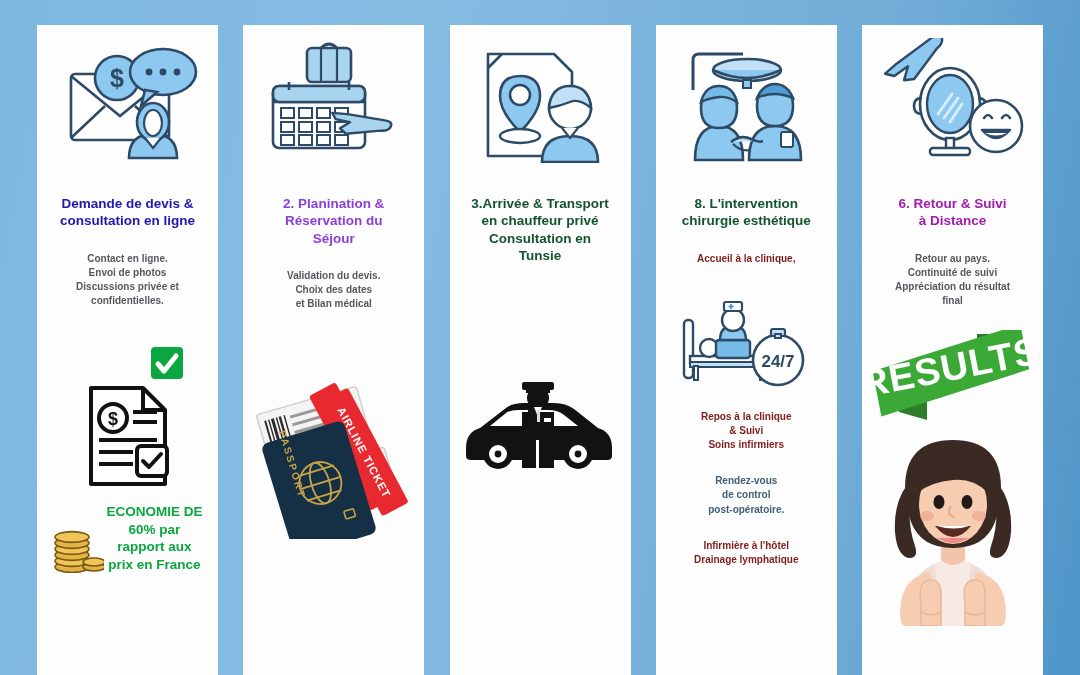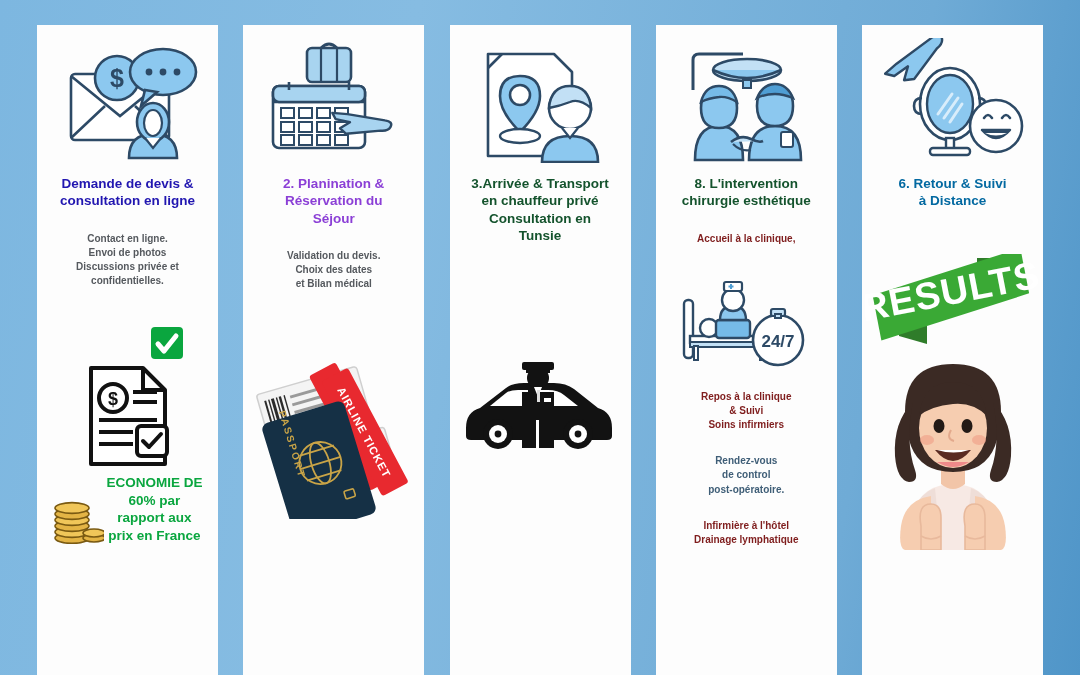--- a/index.html
+++ b/index.html
@@ -33,25 +33,26 @@
     display: flex;
     align-items: center;
     justify-content: center;
   }
   .heading {
     text-align: center;
     font-weight: bold;
     font-size: 13.5px;
     line-height: 1.28;
     padding: 0 20px;
+    margin-top: 20px;
   }
   .h-indigo { color: #2116b0; }
   .h-violet { color: #8b3fd6; }
   .h-violet2 { color: #14532d; }
-  .h-navy { color: #0369a1; }
+  .h-navy { color: #a21caf; }
   .body-text {
     text-align: center;
     font-weight: bold;
     font-size: 10px;
     line-height: 1.42;
     padding: 0 22px;
     color: #55595e;
   }
   .body-navy { color: #7f1d1d; }
   .body-slate { color: #3f5e77; }
@@ -116,21 +117,21 @@
           <text x="28" y="41" font-size="18" font-weight="bold" fill="#111" text-anchor="middle" font-family="Liberation Sans, sans-serif">$</text>
           <line x1="48" y1="28" x2="72" y2="28" stroke="#111" stroke-width="4"></line>
           <line x1="48" y1="38" x2="72" y2="38" stroke="#111" stroke-width="4"></line>
           <line x1="14" y1="56" x2="72" y2="56" stroke="#111" stroke-width="4"></line>
           <line x1="14" y1="68" x2="48" y2="68" stroke="#111" stroke-width="4"></line>
           <line x1="14" y1="80" x2="48" y2="80" stroke="#111" stroke-width="4"></line>
           <rect x="52" y="62" width="30" height="30" rx="4" fill="#fff" stroke="#111" stroke-width="4"></rect>
           <path d="M58 77 l6 6 l12 -13" fill="none" stroke="#111" stroke-width="4" stroke-linecap="round" stroke-linejoin="round"></path>
         </svg>
       </div>
-      <div class="row-art" style="margin-top:6px;padding:0 14px">
+      <div class="row-art" style="margin-top:15px;padding:0 14px">
         <span>
           <svg width="52" height="44" viewBox="0 0 52 44">
             <g stroke="#7a5a12" stroke-width="1.6">
               <ellipse cx="20" cy="38" rx="17" ry="5.4" fill="#e3b445"></ellipse>
               <ellipse cx="20" cy="32" rx="17" ry="5.4" fill="#f0c659"></ellipse>
               <ellipse cx="20" cy="26" rx="17" ry="5.4" fill="#e3b445"></ellipse>
               <ellipse cx="20" cy="20" rx="17" ry="5.4" fill="#f0c659"></ellipse>
               <ellipse cx="20" cy="14" rx="17" ry="5.4" fill="#e3b445"></ellipse>
               <ellipse cx="20" cy="8" rx="17" ry="5.4" fill="#f0c659"></ellipse>
               <ellipse cx="42" cy="38" rx="11" ry="4" fill="#e3b445"></ellipse>
@@ -344,20 +345,24 @@
           <circle cx="118" cy="88" r="26" fill="#fff" stroke="#2d4a66" stroke-width="2.6"></circle>
           <path d="M106 80 q4-6 8 0" fill="none" stroke="#2d4a66" stroke-width="2.6" stroke-linecap="round"></path>
           <path d="M124 80 q4-6 8 0" fill="none" stroke="#2d4a66" stroke-width="2.6" stroke-linecap="round"></path>
           <path d="M104 92 q14 16 28 0 z" fill="#2d4a66" stroke="#2d4a66" stroke-width="2.4" stroke-linejoin="round"></path>
           <path d="M107 95 q11 5 22 0" fill="#fff"></path>
         </svg>
       </div>
       <div class="heading h-navy" style="white-space:pre-line">6. Retour &amp; Suivi
 à Distance</div>
       <div class="spacer-md"></div>
+      <div class="body-text" style="white-space:pre-line">Retour au pays.
+Continuité de suivi
+Appréciation du résultat
+final</div>
       <div style="height:22px"></div>
       <div class="art">
         <svg width="175" height="92" viewBox="0 0 175 92">
           <path d="M112 4 L140 4 L140 40 L112 32 Z" fill="#2f7c2a"></path>
           <path d="M34 62 L62 62 L62 90 L34 82 Z" fill="#2f7c2a"></path>
           <g transform="rotate(-11 88 46)">
             <path d="M10 26 L164 8 L164 54 L10 72 Z" fill="#3aa935"></path>
             <text x="87" y="50" font-size="38" font-weight="bold" fill="#fff" text-anchor="middle" font-family="Liberation Sans, sans-serif" letter-spacing="1">RESULTS</text>
           </g>
         </svg>

